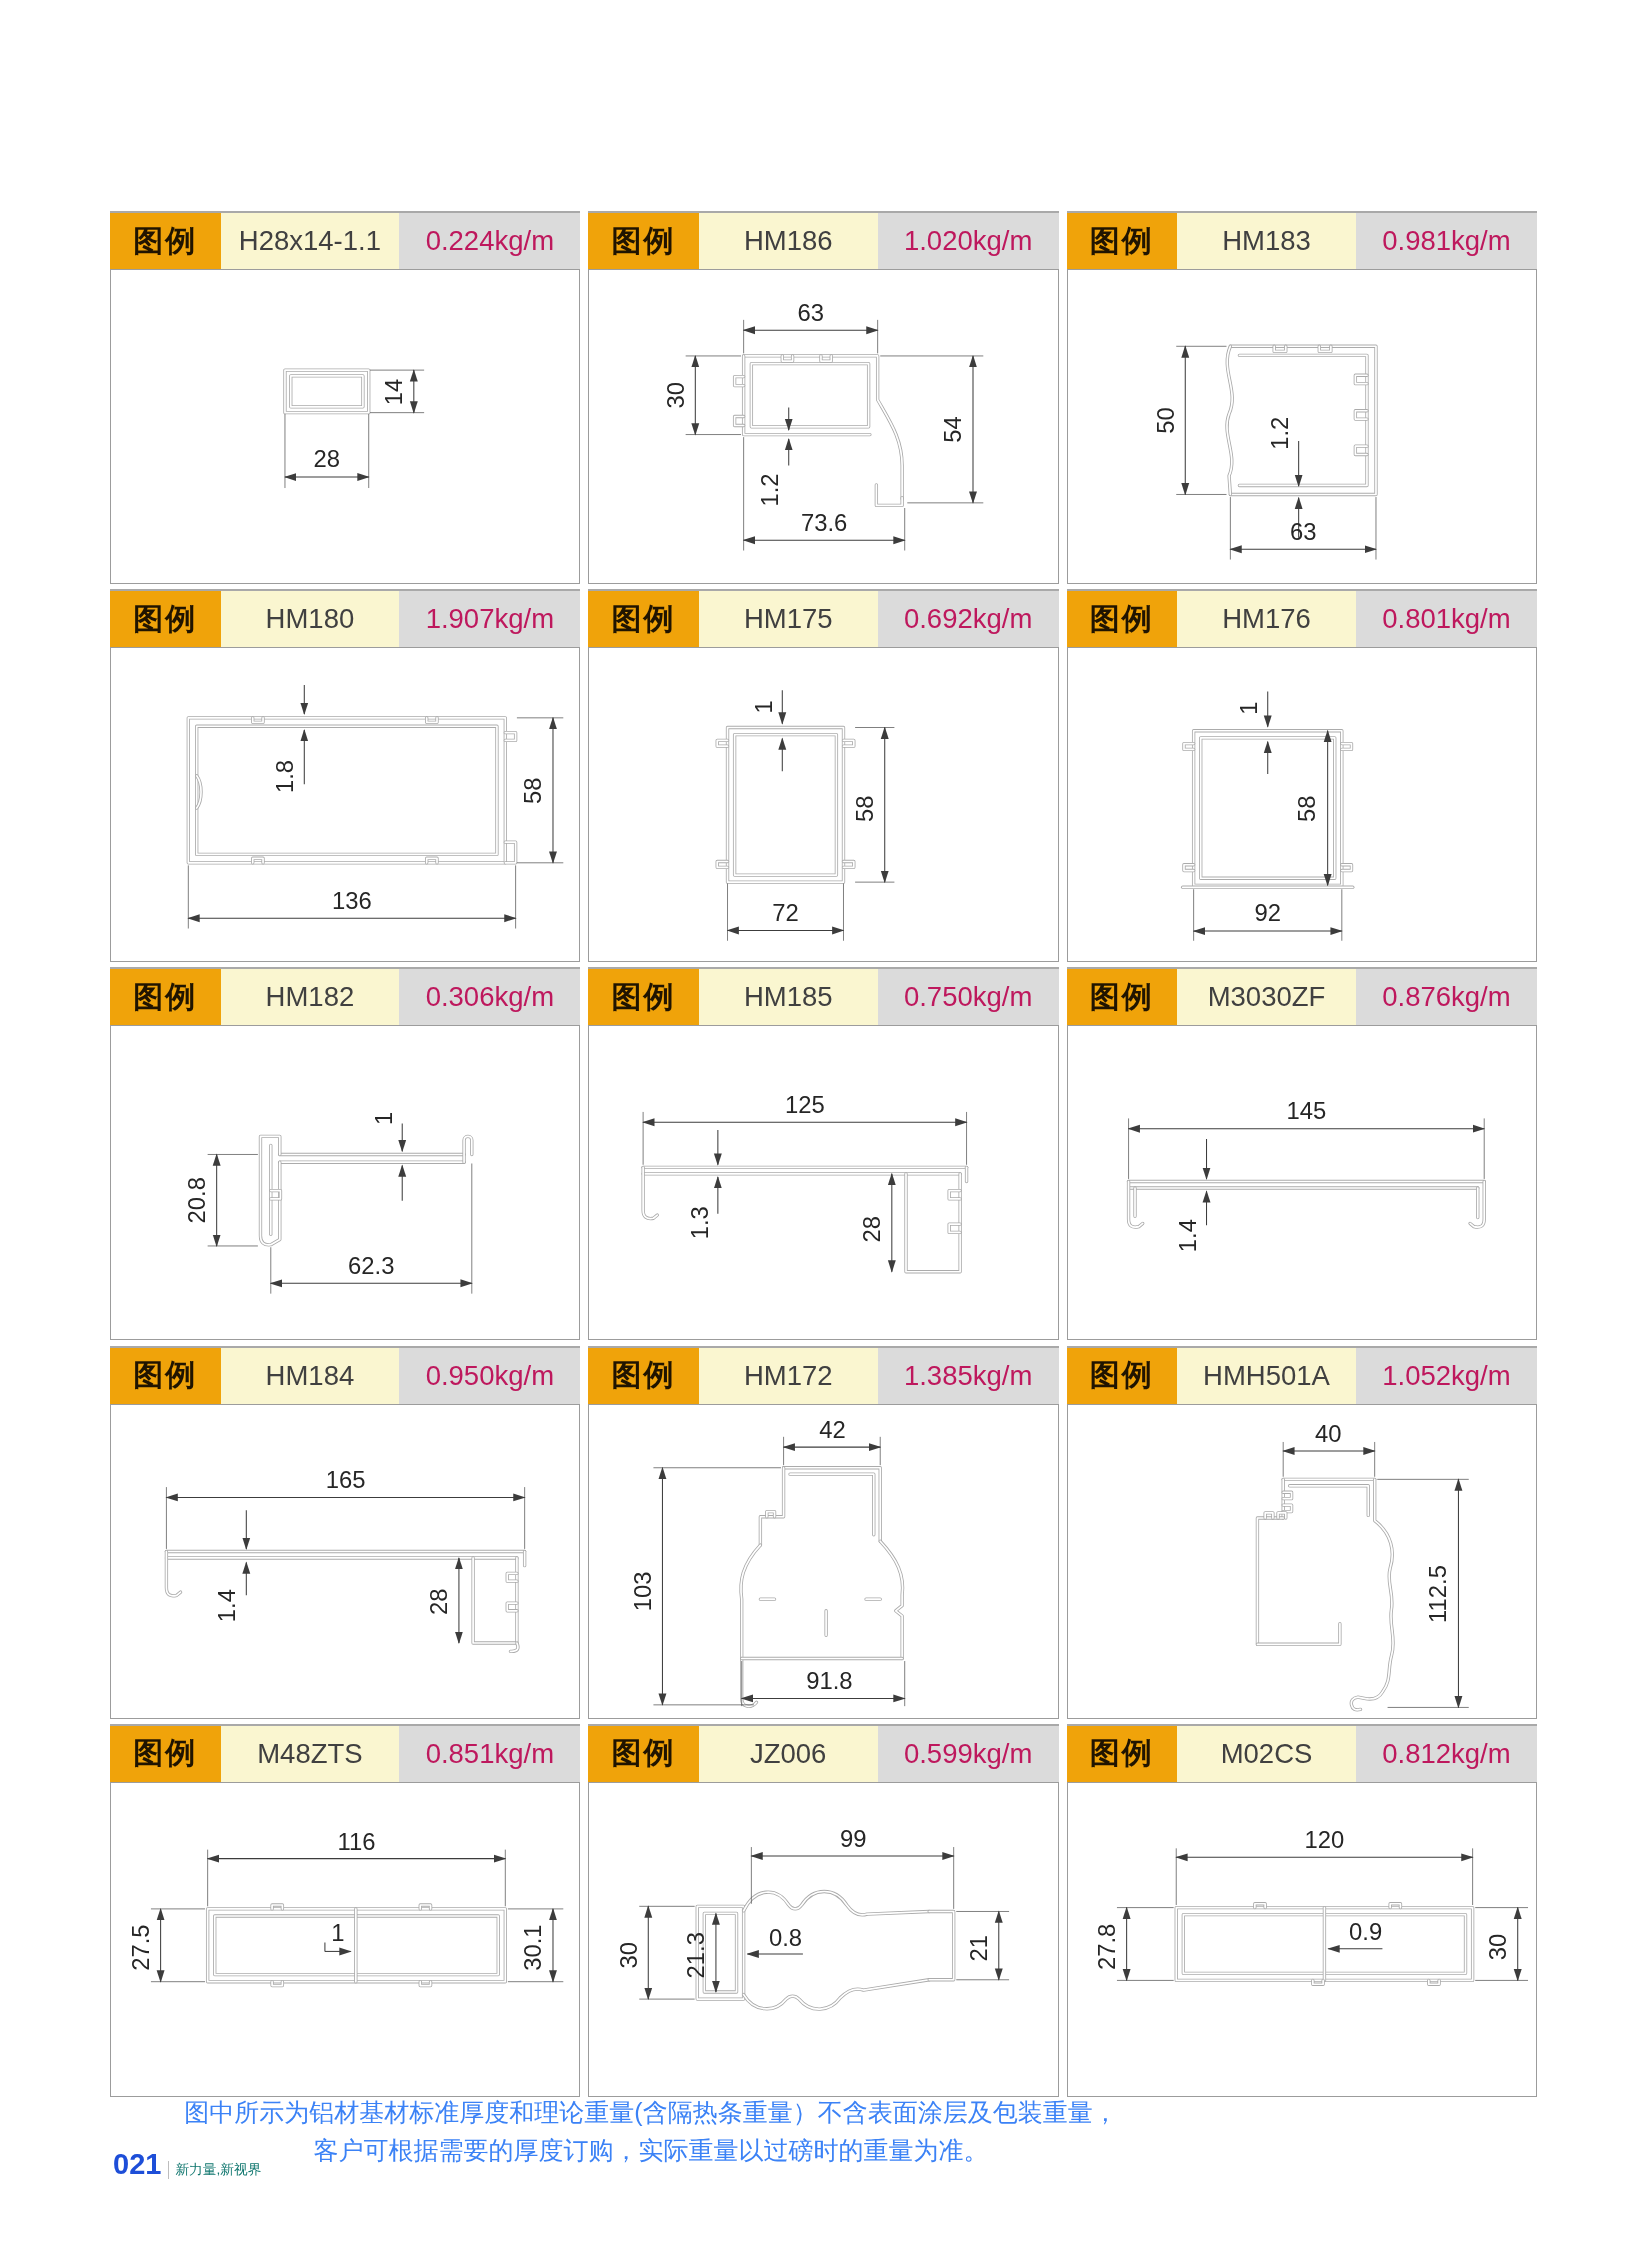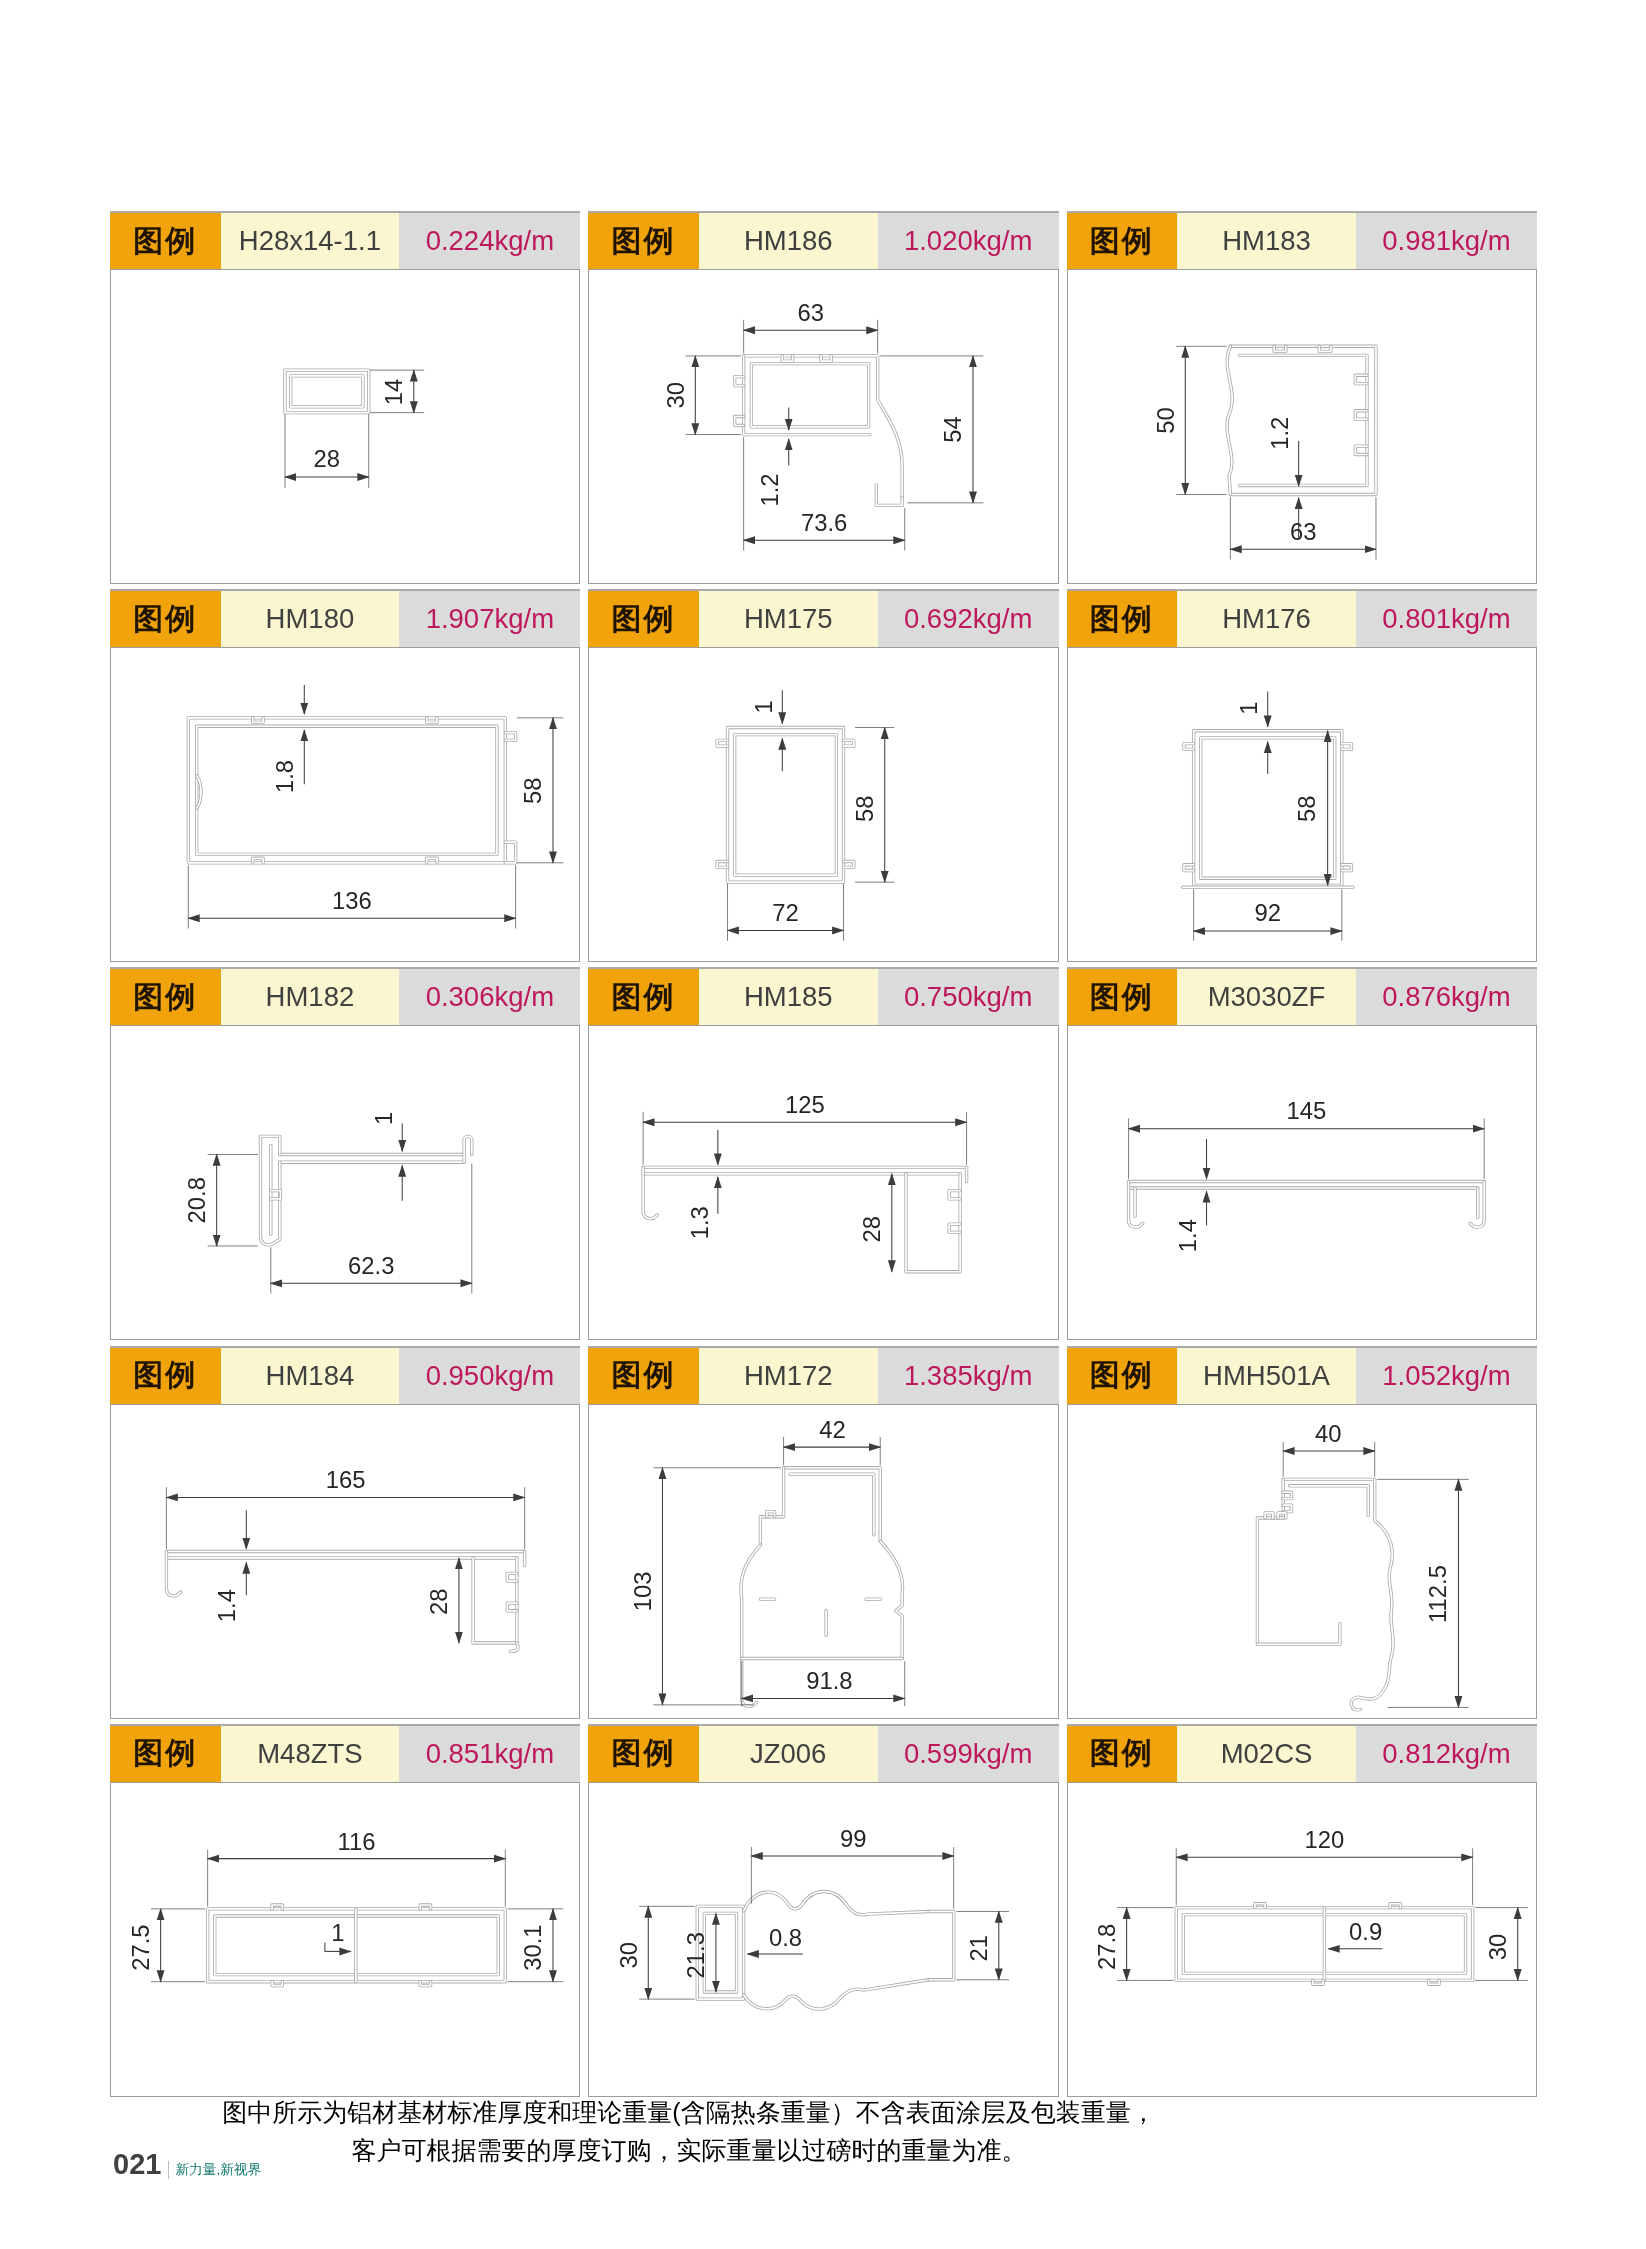--- a/index.html
+++ b/index.html
@@ -15,24 +15,24 @@
   .draw{height:313px;border:1.3px solid #9c9c9c;}
   .draw svg{display:block;width:100%;height:100%;}
   .al{stroke:#ababab;stroke-width:5.2;fill:none;stroke-linejoin:round;stroke-linecap:round;}
   .al-in{stroke:#fff;stroke-width:2.6;fill:none;stroke-linejoin:round;stroke-linecap:round;}
   .dl{stroke:#3c3c3c;stroke-width:1.6;fill:none;}
   .ext{stroke:#5a5a5a;stroke-width:1.2;}
   .d2{marker-start:url(#arr);marker-end:url(#arr);}
   .d1{marker-end:url(#arr);}
   .dt{fill:#262626;font-size:37px;text-anchor:middle;font-family:"Liberation Sans",sans-serif;}
   .note{position:absolute;left:0;width:1302px;top:2094px;text-align:center;
-        font-size:25px;color:#000000;line-height:1.5;padding-left:38px;}
+        font-size:25px;color:#3b82f6;line-height:1.5;}
   .note p{margin:0;}
   .pnum{position:absolute;left:113px;top:2148px;display:flex;align-items:baseline;gap:6.5px;}
-  .pn{font-size:29px;font-weight:bold;color:#404040;}
+  .pn{font-size:29px;font-weight:bold;color:#1d4ed8;}
   .tg{font-size:13.7px;color:#0f766e;border-left:1.3px solid #bdbdbd;padding-left:6.5px;}
 </style>
 </head>
 <body>
 
 <svg width="0" height="0" style="position:absolute">
   <defs>
     <marker id="arr" viewBox="0 0 10 8" refX="9.2" refY="4" markerWidth="12" markerHeight="9.6" orient="auto-start-reverse">
       <path d="M0,0.8 L10,4 L0,7.2 Z" fill="#3c3c3c"></path>
     </marker>

